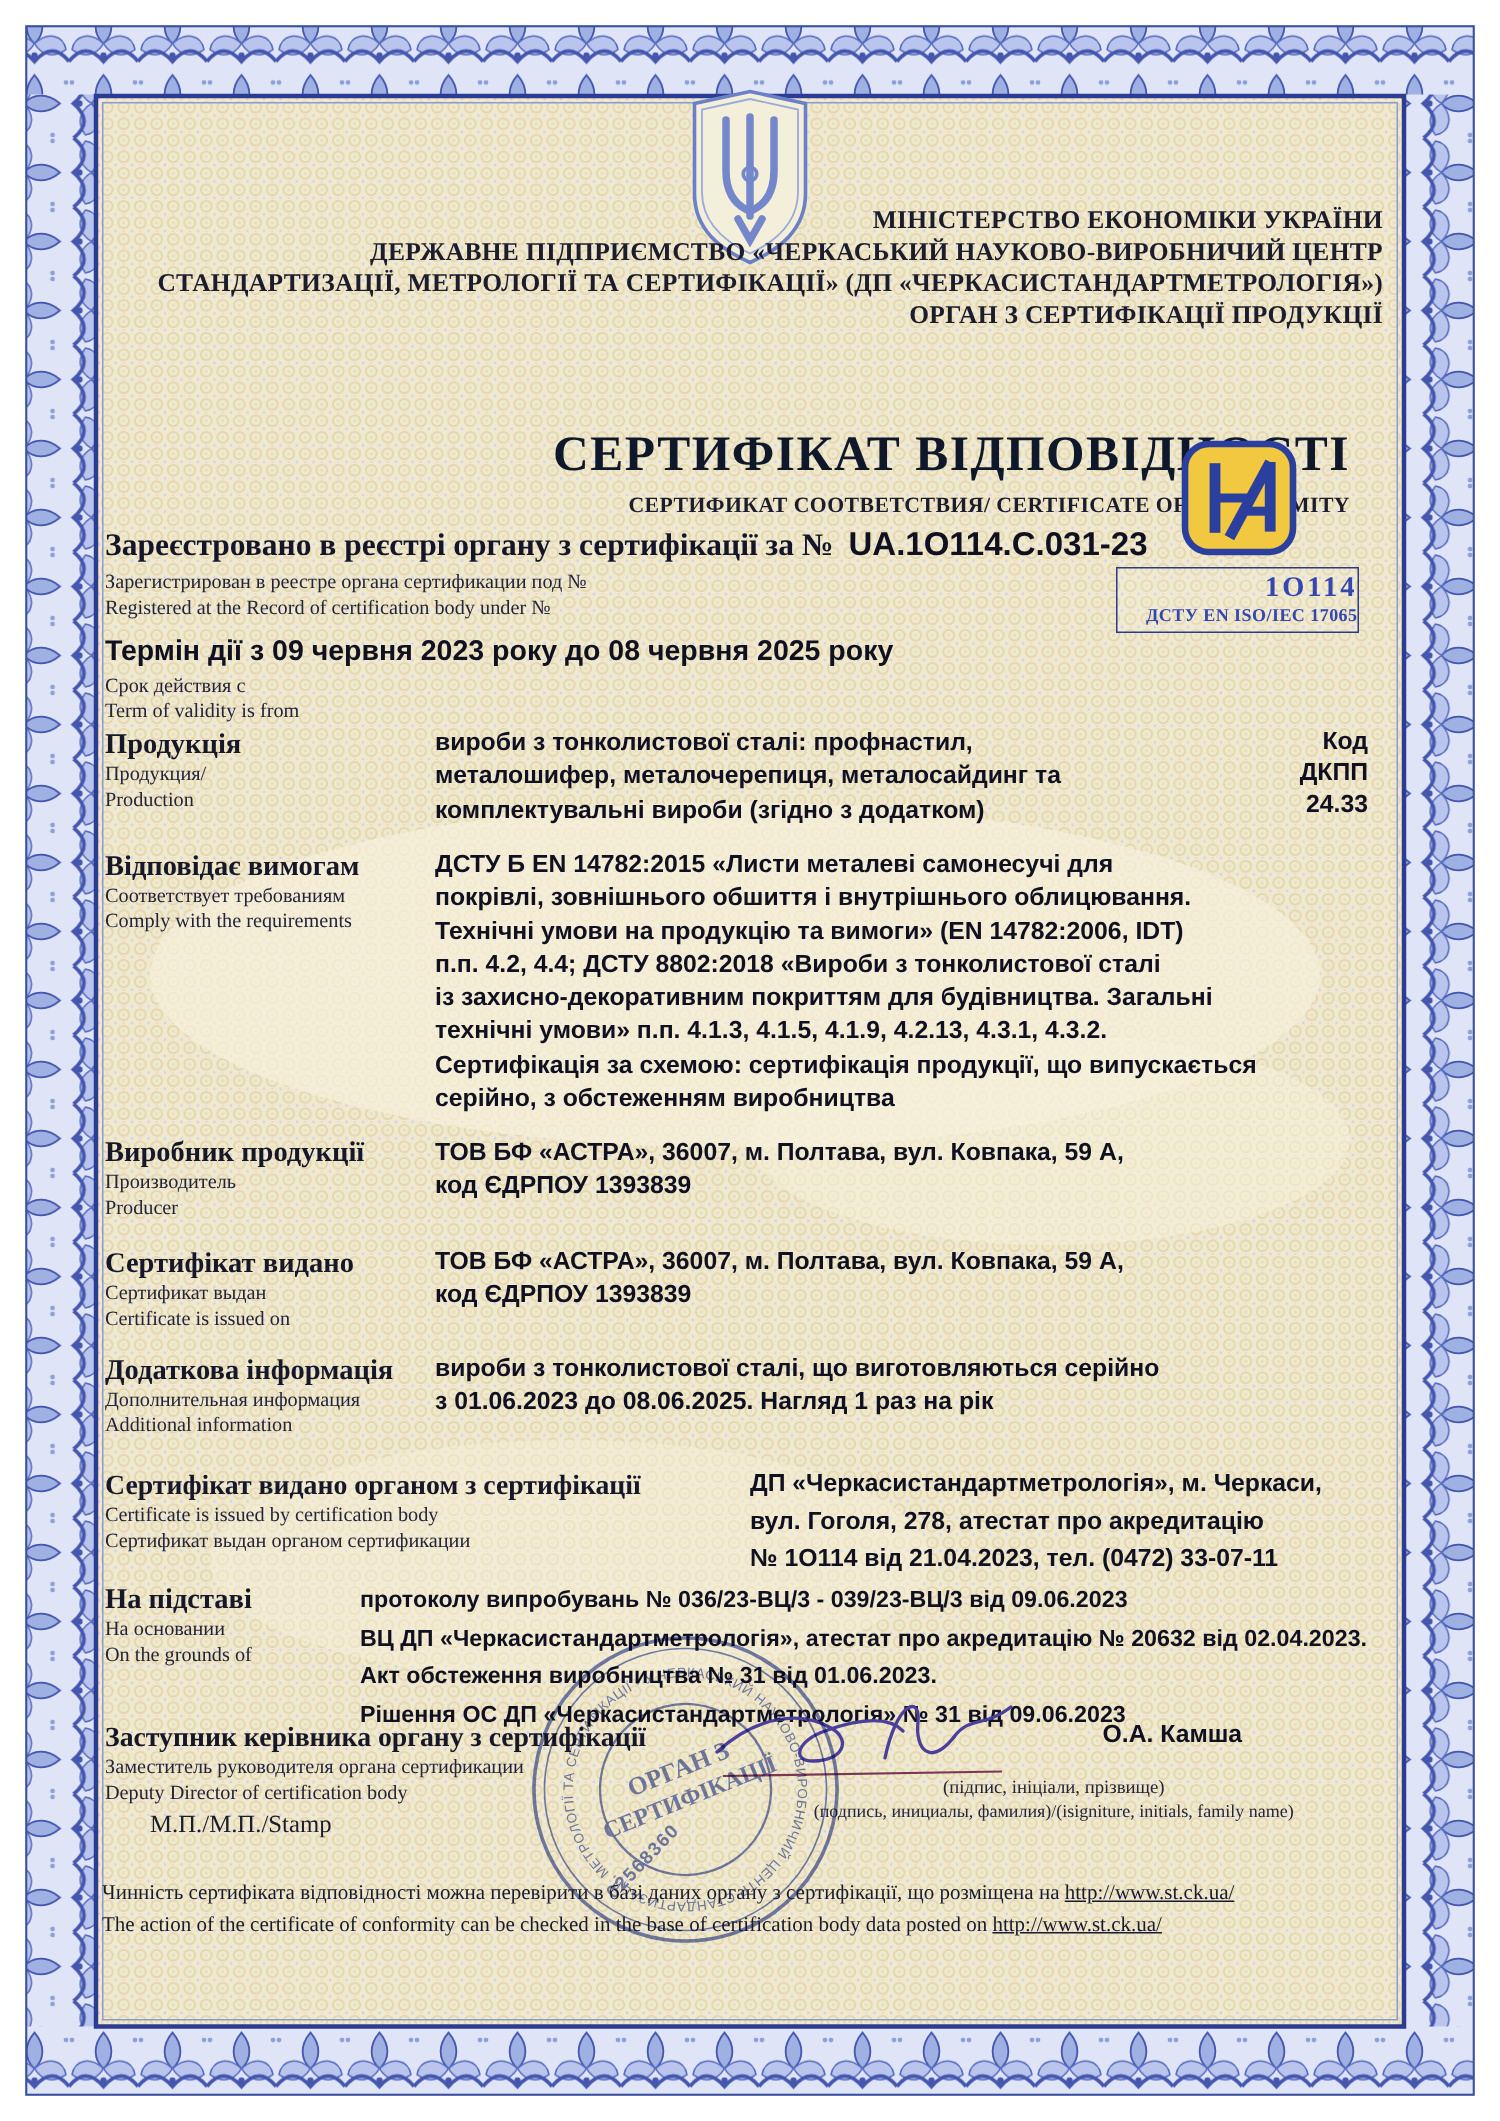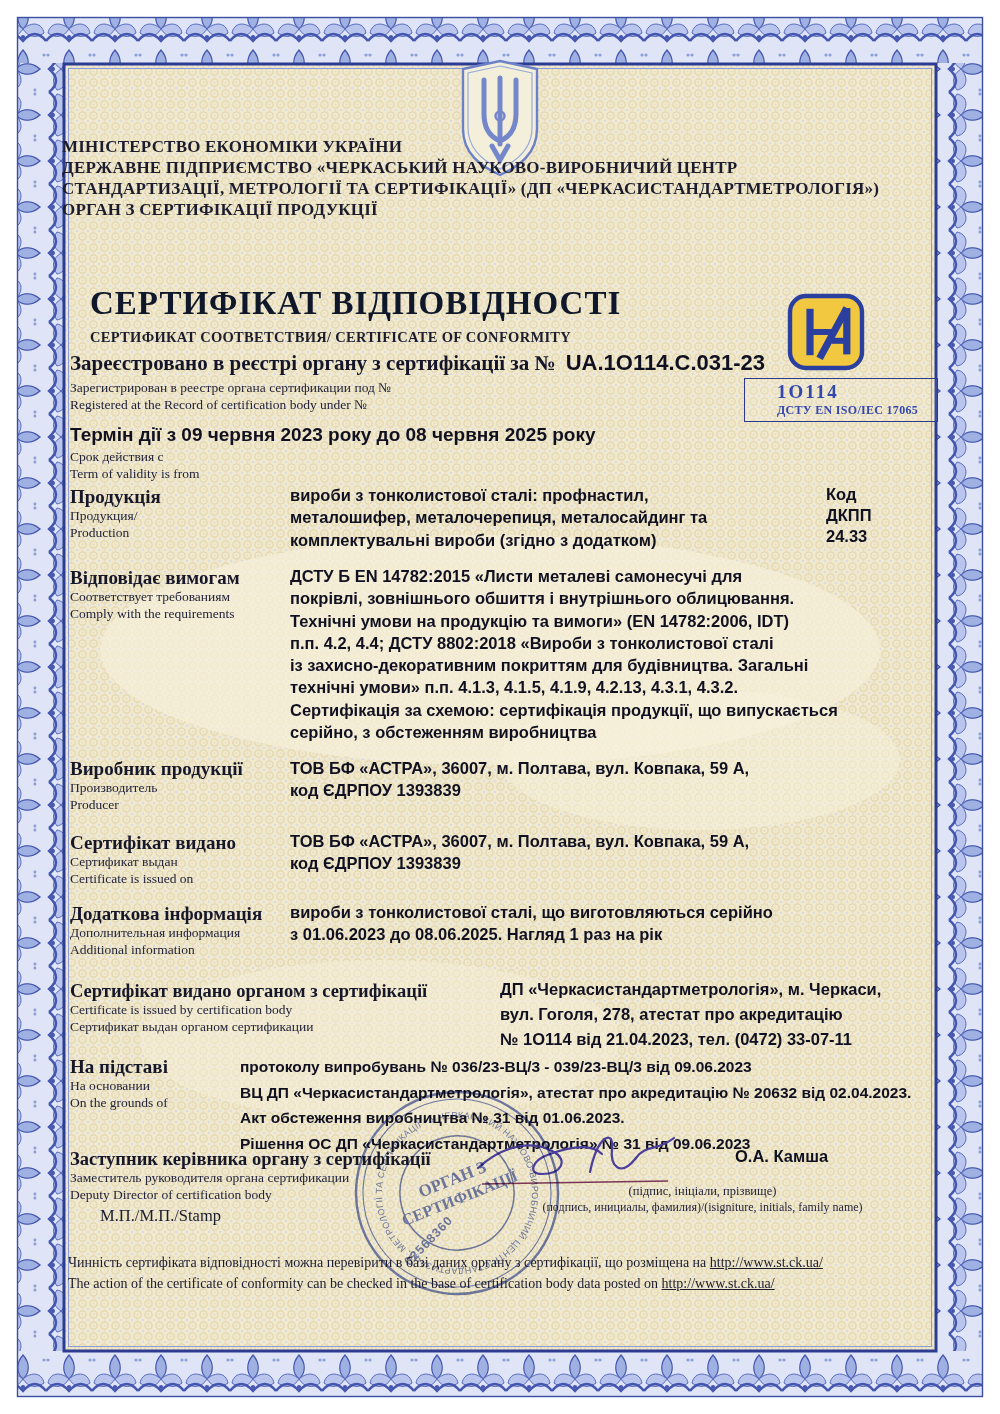--- a/index.html
+++ b/index.html
@@ -1,31 +1,31 @@
 <!DOCTYPE html>
 <html><head>
 <meta charset="utf-8">
 <style>
   html,body{margin:0;padding:0;background:#ffffff;}
   .page{position:relative;width:1000px;height:1414px;overflow:hidden;background:#ffffff;
         font-family:"Liberation Serif",serif;color:#1b1b28;}
   .abs{position:absolute;}
-  .center{text-align:left;}
+  .center{text-align:right;}
   .hdr-line{font-weight:bold;font-size:17px;line-height:21px;letter-spacing:.2px;color:#1c1c2c;}
   .title-main{font-weight:bold;font-size:33px;letter-spacing:1px;color:#0f172a;}
   .title-sub{font-weight:bold;font-size:14.5px;letter-spacing:.3px;margin-top:7px;color:#1c1c2c;}
   .lbl-main{font-weight:bold;font-size:19px;line-height:22px;color:#17172a;}
   .lbl-sub{font-size:13.5px;line-height:16.5px;color:#23233a;}
   .val{font-family:"Liberation Sans",sans-serif;font-weight:bold;font-size:16.5px;
        line-height:22.3px;color:#101020;white-space:pre-line;}
   .reg-main{font-weight:bold;font-size:21px;color:#15152a;}
   .reg-num{font-family:"Liberation Sans",sans-serif;font-weight:bold;font-size:22px;color:#101020;}
   .small-ln{font-size:13.5px;line-height:16.5px;color:#23233a;}
   .validity-main{font-family:"Liberation Sans",sans-serif;font-weight:bold;font-size:19px;color:#101020;}
-  .mark-box{border:1.5px solid #2d3a8c;text-align:left;color:#3347ae;background:rgba(255,255,255,.08);padding-left:32px;}
+  .mark-box{border:1.5px solid #2d3a8c;text-align:right;color:#3347ae;background:rgba(255,255,255,.08);}
   .mark-code{font-weight:bold;font-size:19px;letter-spacing:2px;line-height:22px;padding-top:2px;}
   .mark-std{font-weight:bold;font-size:12px;line-height:15px;letter-spacing:.3px;}
   .foot-line{font-size:14px;line-height:21.4px;color:#1a1a2e;white-space:nowrap;}
   .url{text-decoration:underline;cursor:pointer;color:#1a1a2e;}
   .cap{font-size:12.5px;line-height:15.5px;color:#23233a;text-align:center;}
   .signer{font-family:"Liberation Sans",sans-serif;font-weight:bold;font-size:16.5px;color:#101020;}
   .stamp-label{font-size:16.5px;color:#1b1b2e;}
 </style>
 </head>
 <body>

